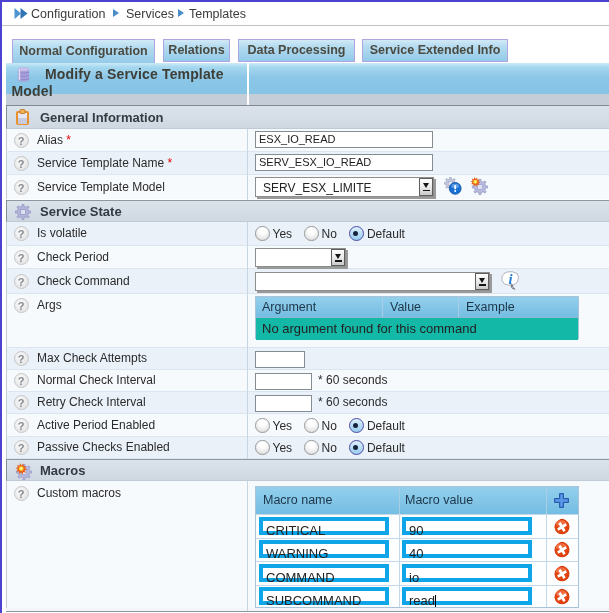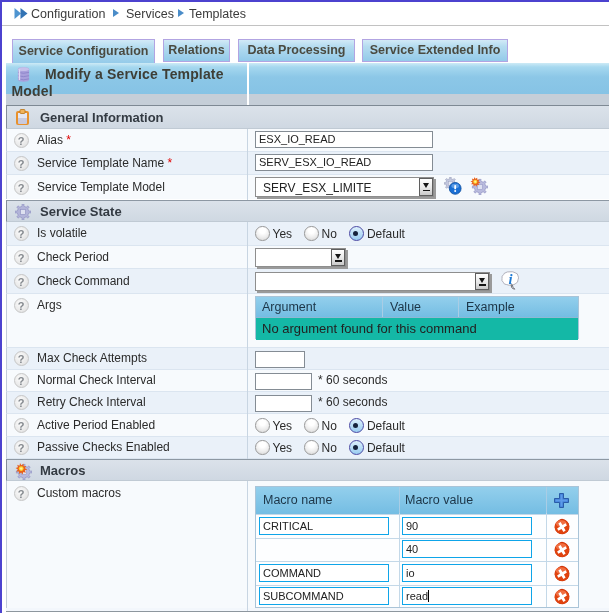--- a/index.html
+++ b/index.html
@@ -46,39 +46,39 @@
 .radsel:after{content:"";position:absolute;left:3.5px;top:3.5px;width:5px;height:5px;border-radius:50%;background:#16233c;}
 .rlbl{margin:0 12px 0 3px;}
 
 .tbl{box-sizing:border-box;border:1px solid #a9c4d8;background:#fdfeff;}
 .thead{background:linear-gradient(#93cfec,#74bde3);color:#1c3547;font-weight:normal;font-size:12.5px;}
 .tcellsep{position:absolute;top:0;width:1px;height:100%;background:#a9cde5;}
 
 .ic{line-height:0;}
 #btline{left:6px;top:610.5px;width:603px;height:1.5px;background:#8d969e;}
 #btstrip{left:6px;top:608px;width:603px;height:2.5px;background:#f3f7fc;}
-.macin{position:absolute;box-sizing:border-box;height:18px;border:1px solid #0ea5e9;background:#fff;font-size:11px;color:#222;padding:2px 3px;}
+.macin{position:absolute;box-sizing:border-box;height:18px;border:4px solid #0ea5e9;background:#fff;font-size:13px;color:#222;padding:2px 3px;}
 </style>
 </head>
 <body>
 <div id="page">
   <div class="abs" id="topb"></div>
 
   <svg class="abs" style="left:14px;top:7px;" width="15" height="13" viewBox="0 0 15 13">
       <path d="M0.5 1 L7 6.5 L0.5 12 Z" fill="#4e94d0"></path>
       <path d="M6.5 1 L13.5 6.5 L6.5 12 Z" fill="#3273b4"></path>
     </svg>
   <div class="abs bc" style="left:31px;">Configuration</div>
   <div class="abs sep" style="left:113px;top:9px;"></div>
   <div class="abs bc" style="left:126px;">Services</div>
   <div class="abs sep" style="left:177.5px;top:9px;"></div>
   <div class="abs bc" style="left:189px;">Templates</div>
   <div class="abs" id="bcline"></div>
 
-  <div class="abs tab active" style="left:12px;width:141px;">Service Configuration</div>
+  <div class="abs tab active" style="left:12px;width:141px;">Normal Configuration</div>
   <div class="abs tab" style="left:163px;width:65px;">Relations</div>
   <div class="abs tab" style="left:238px;width:115px;">Data Processing</div>
   <div class="abs tab" style="left:362px;width:144px;">Service Extended Info</div>
 
   <div class="abs" id="bighdr">
       <div class="divider"></div>
     </div>
   <div class="abs" id="bightxt">
     <span style="margin-left:5.5px;"></span><svg width="13" height="17" viewBox="0 0 14 17" style="vertical-align:-4px;">
         <path d="M1 2.8 Q1 0.8 7 0.8 Q13 0.8 13 2.8 L13 14.2 Q13 16.2 7 16.2 Q1 16.2 1 14.2 Z" fill="#a9a0dc"></path>
@@ -274,20 +274,21 @@
     <div class="mrow" style="position:relative;height:23.5px;box-sizing:border-box;border-top:1px solid #c3d8e8;"></div>
     <div class="mrow" style="position:relative;height:23.5px;box-sizing:border-box;border-top:1px solid #c3d8e8;"></div>
     <div class="mrow" style="position:relative;height:23.5px;box-sizing:border-box;border-top:1px solid #c3d8e8;"></div>
     <div class="mrow" style="position:relative;height:23.5px;box-sizing:border-box;border-top:1px solid #c3d8e8;"></div>
   </div>
   <div class="abs" style="left:399px;top:513px;width:1px;height:94px;background:#c3d8e8;"></div>
   <div class="abs" style="left:546px;top:513px;width:1px;height:94px;background:#c3d8e8;"></div>
 
   <div class="macin" style="left:259px;top:517px;width:130px;">CRITICAL</div>
   <div class="macin" style="left:402px;top:517px;width:130px;">90</div>
+  <div class="macin" style="left:259px;top:540px;width:130px;">WARNING</div>
   <div class="macin" style="left:402px;top:540px;width:130px;">40</div>
   <div class="macin" style="left:259px;top:564px;width:130px;">COMMAND</div>
   <div class="macin" style="left:402px;top:564px;width:130px;">io</div>
   <div class="macin" style="left:259px;top:587px;width:130px;">SUBCOMMAND</div>
   <div class="macin" style="left:402px;top:587px;width:130px;">read<span style="display:inline-block;width:1px;height:12px;background:#000;vertical-align:-2px;"></span></div>
 
   <svg class="abs delx" style="left:553px;top:518px;" width="18" height="18" viewBox="0 0 18 18">
       <path d="M9 0.8 L11.5 1.5 L13.8 3 L15.5 5.2 L16.4 8 L16.2 10.8 L14.8 13.4 L12.6 15.3 L9.8 16.2 L7 16 L4.5 14.7 L2.6 12.6 L1.6 9.8 L1.8 7 L3.2 4.4 L5.4 2.5 L7.2 1.2 Z" fill="#c62d07"></path>
       <circle cx="9" cy="8.8" r="7.2" fill="#e0430f"></circle>
       <ellipse cx="8.2" cy="5.6" rx="5.4" ry="3.4" fill="#f3764a" opacity="0.85"></ellipse>

